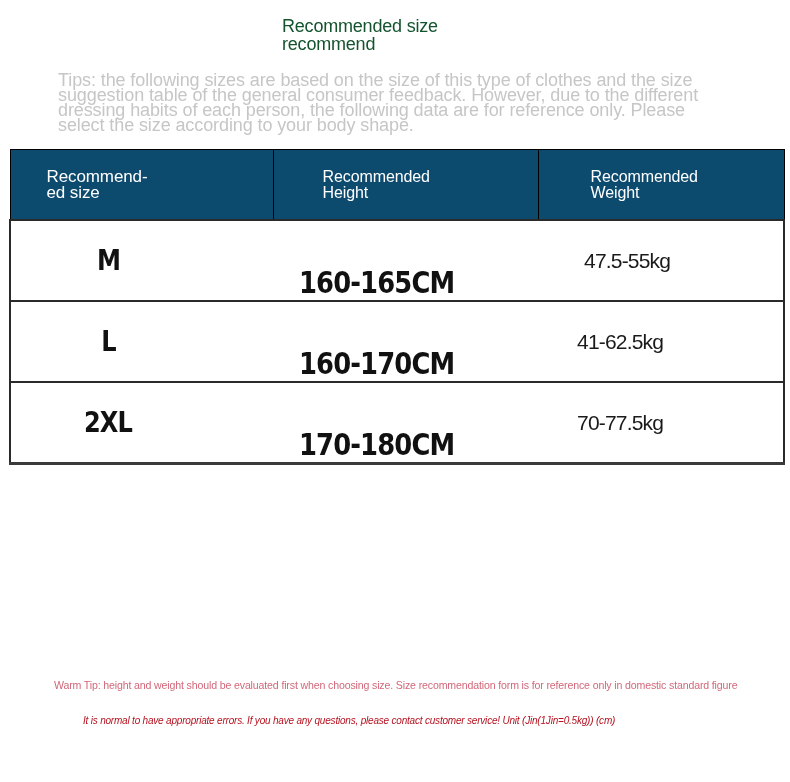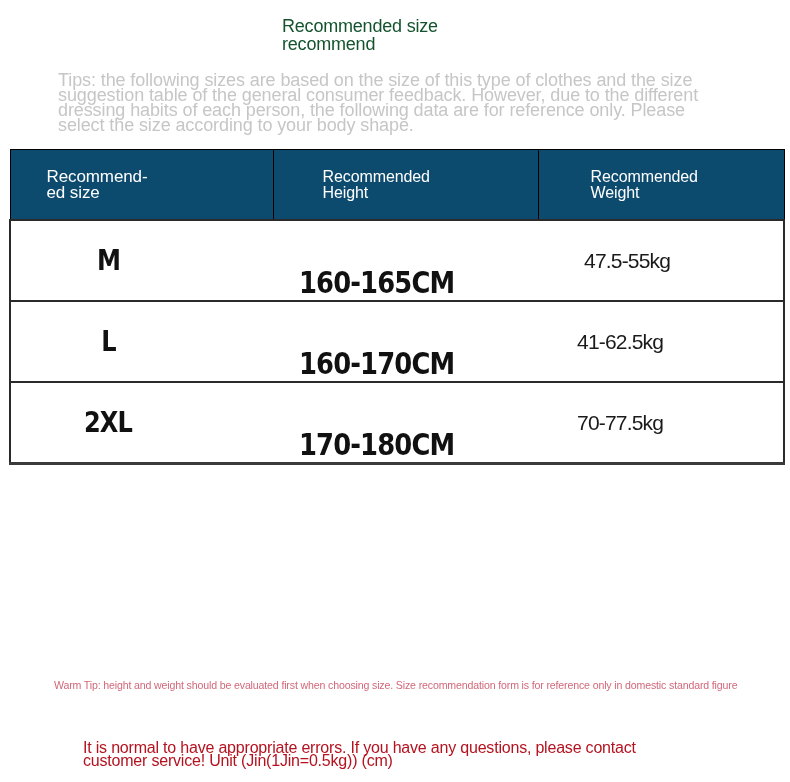--- a/index.html
+++ b/index.html
@@ -109,26 +109,27 @@
       width: 710px;
       font-size: 10.6px;
       line-height: 12px;
       color: #d2687a;
       letter-spacing: -0.15px;
       margin-left: 8px;
     }
     .contact-note {
       position: absolute;
       left: 83px;
-      top: 741px;
+      top: 714px;
       width: 580px;
-      font-size: 16px;
+      font-size: 10px;
       line-height: 13px;
       color: #b5121f;
       letter-spacing: -0.2px;
+      font-style: italic;
     }
   </style>
 </head>
 <body>
 
 <div class="title">Recommended size
 recommend</div>
 
 <div class="tips">Tips: the following sizes are based on the size of this type of clothes and the size suggestion table of the general consumer feedback. However, due to the different dressing habits of each person, the following data are for reference only. Please select the size according to your body shape.</div>
 

